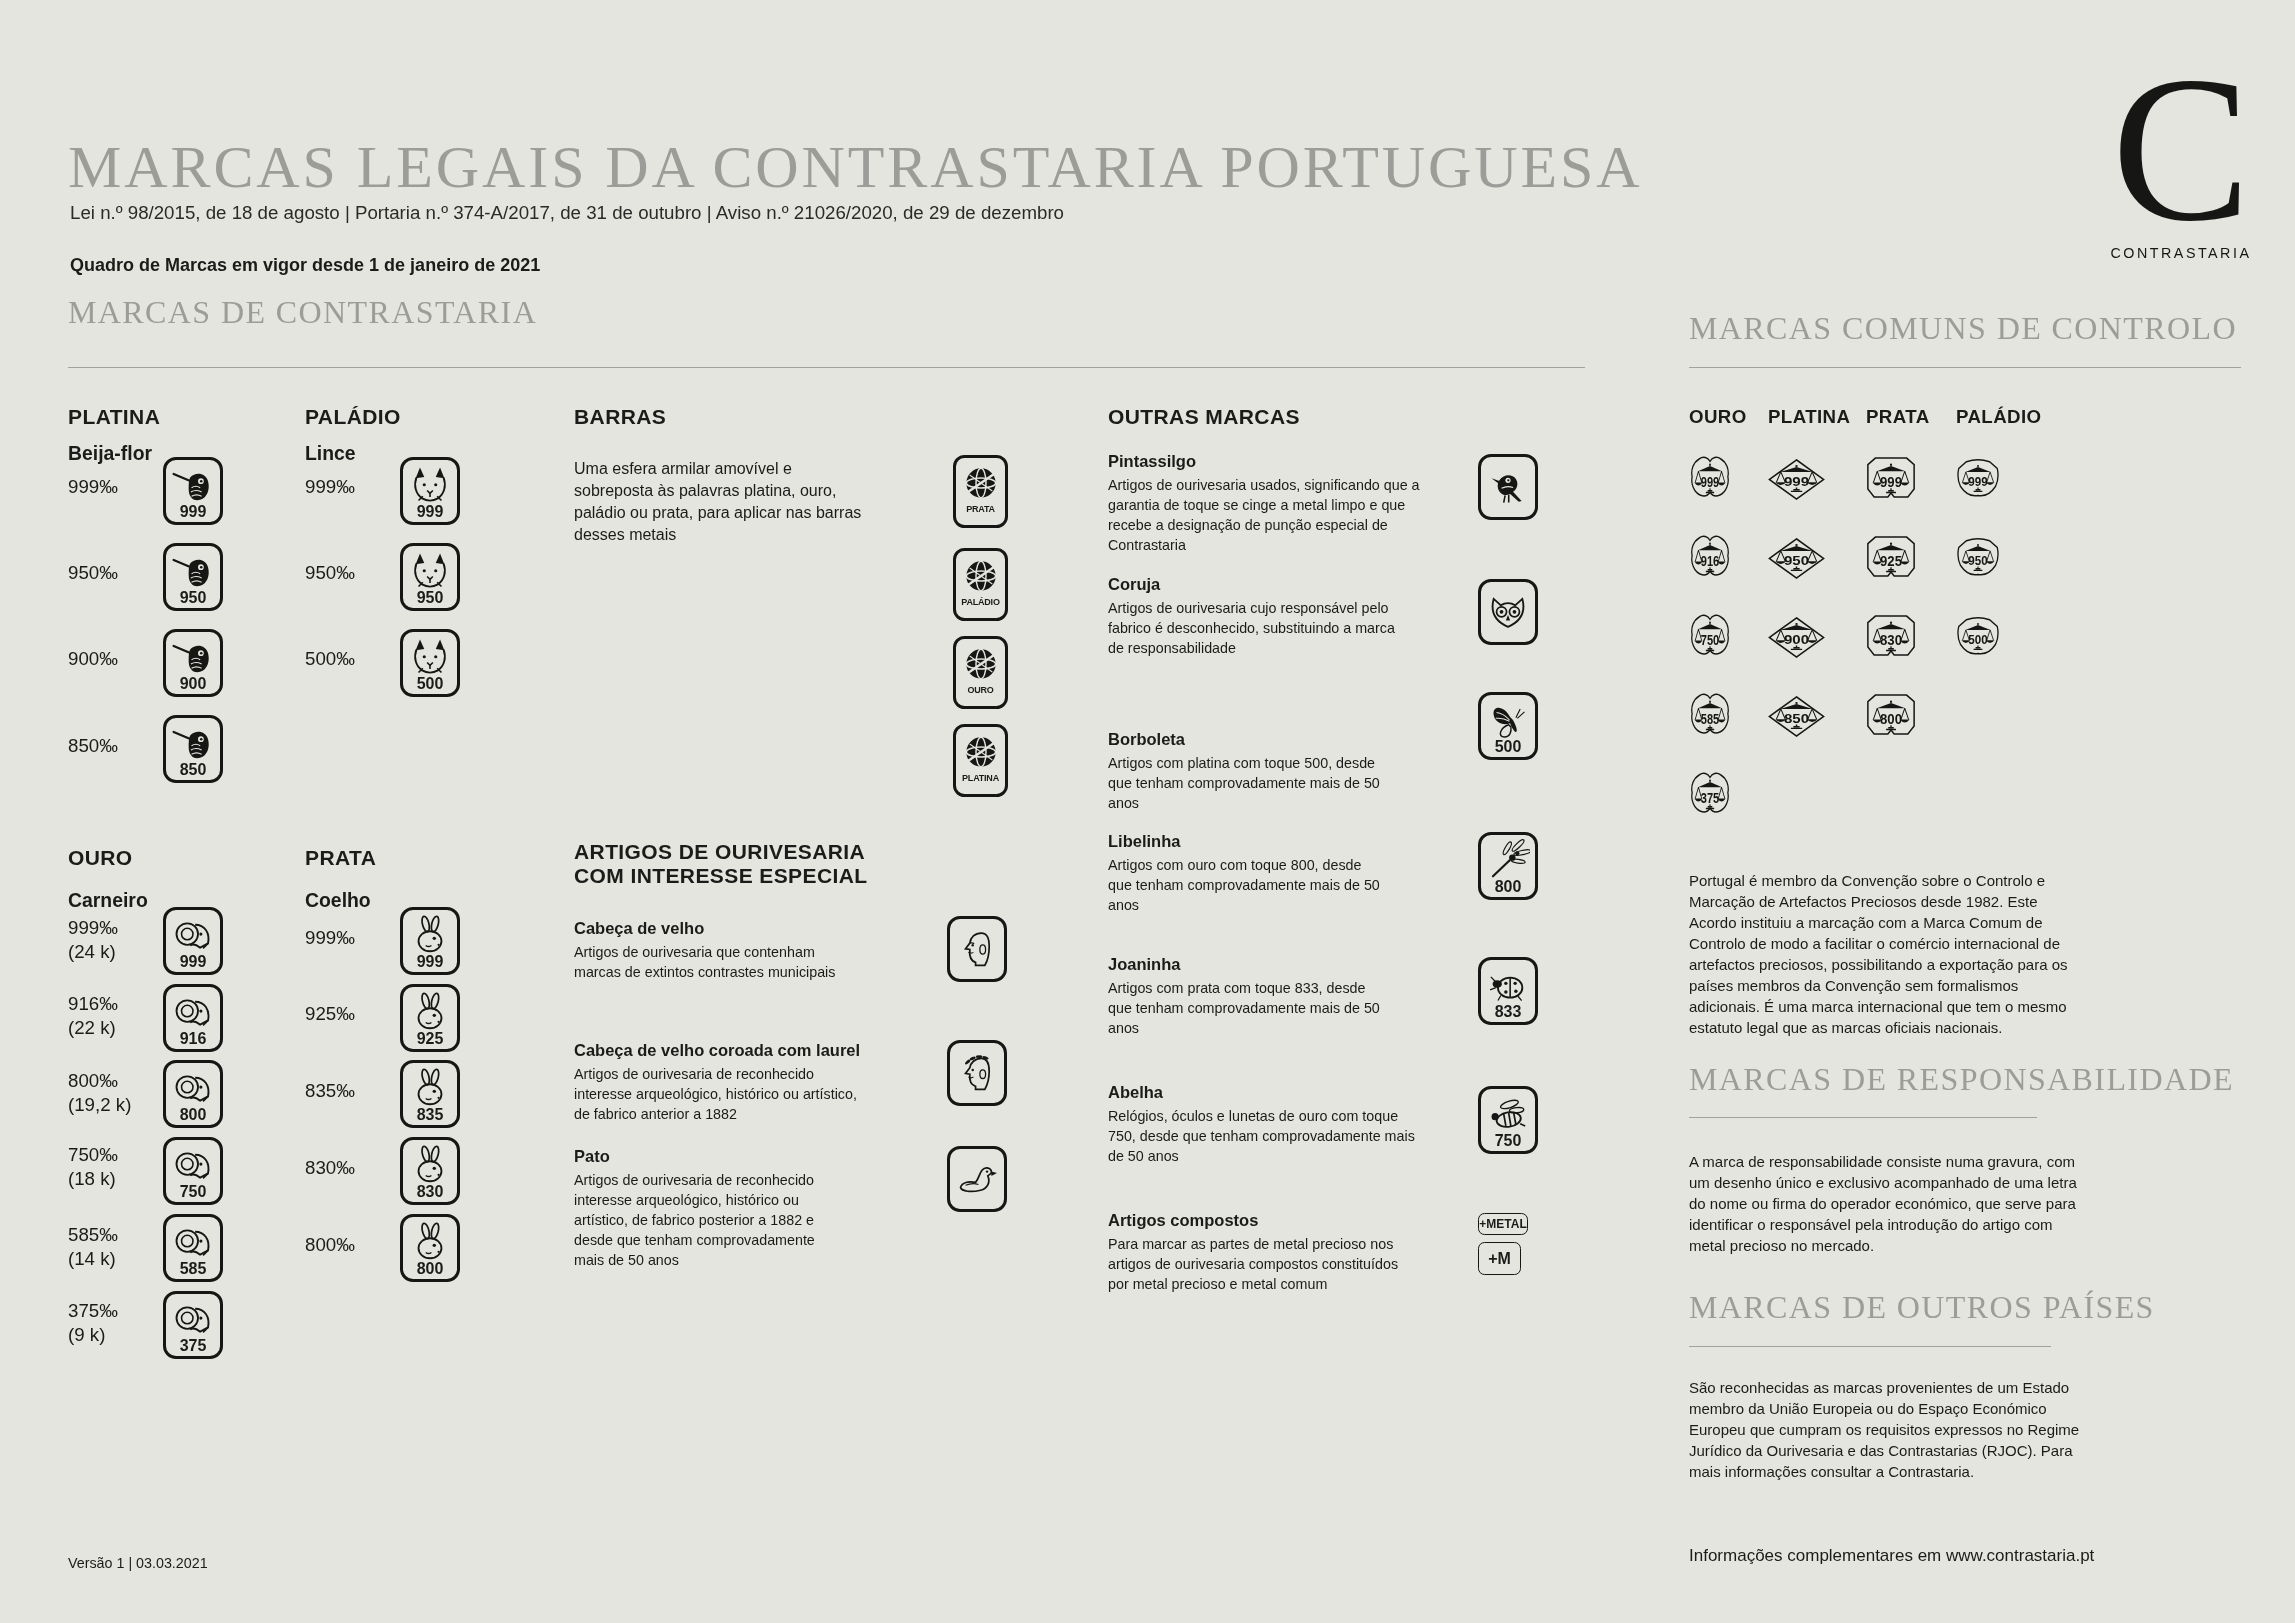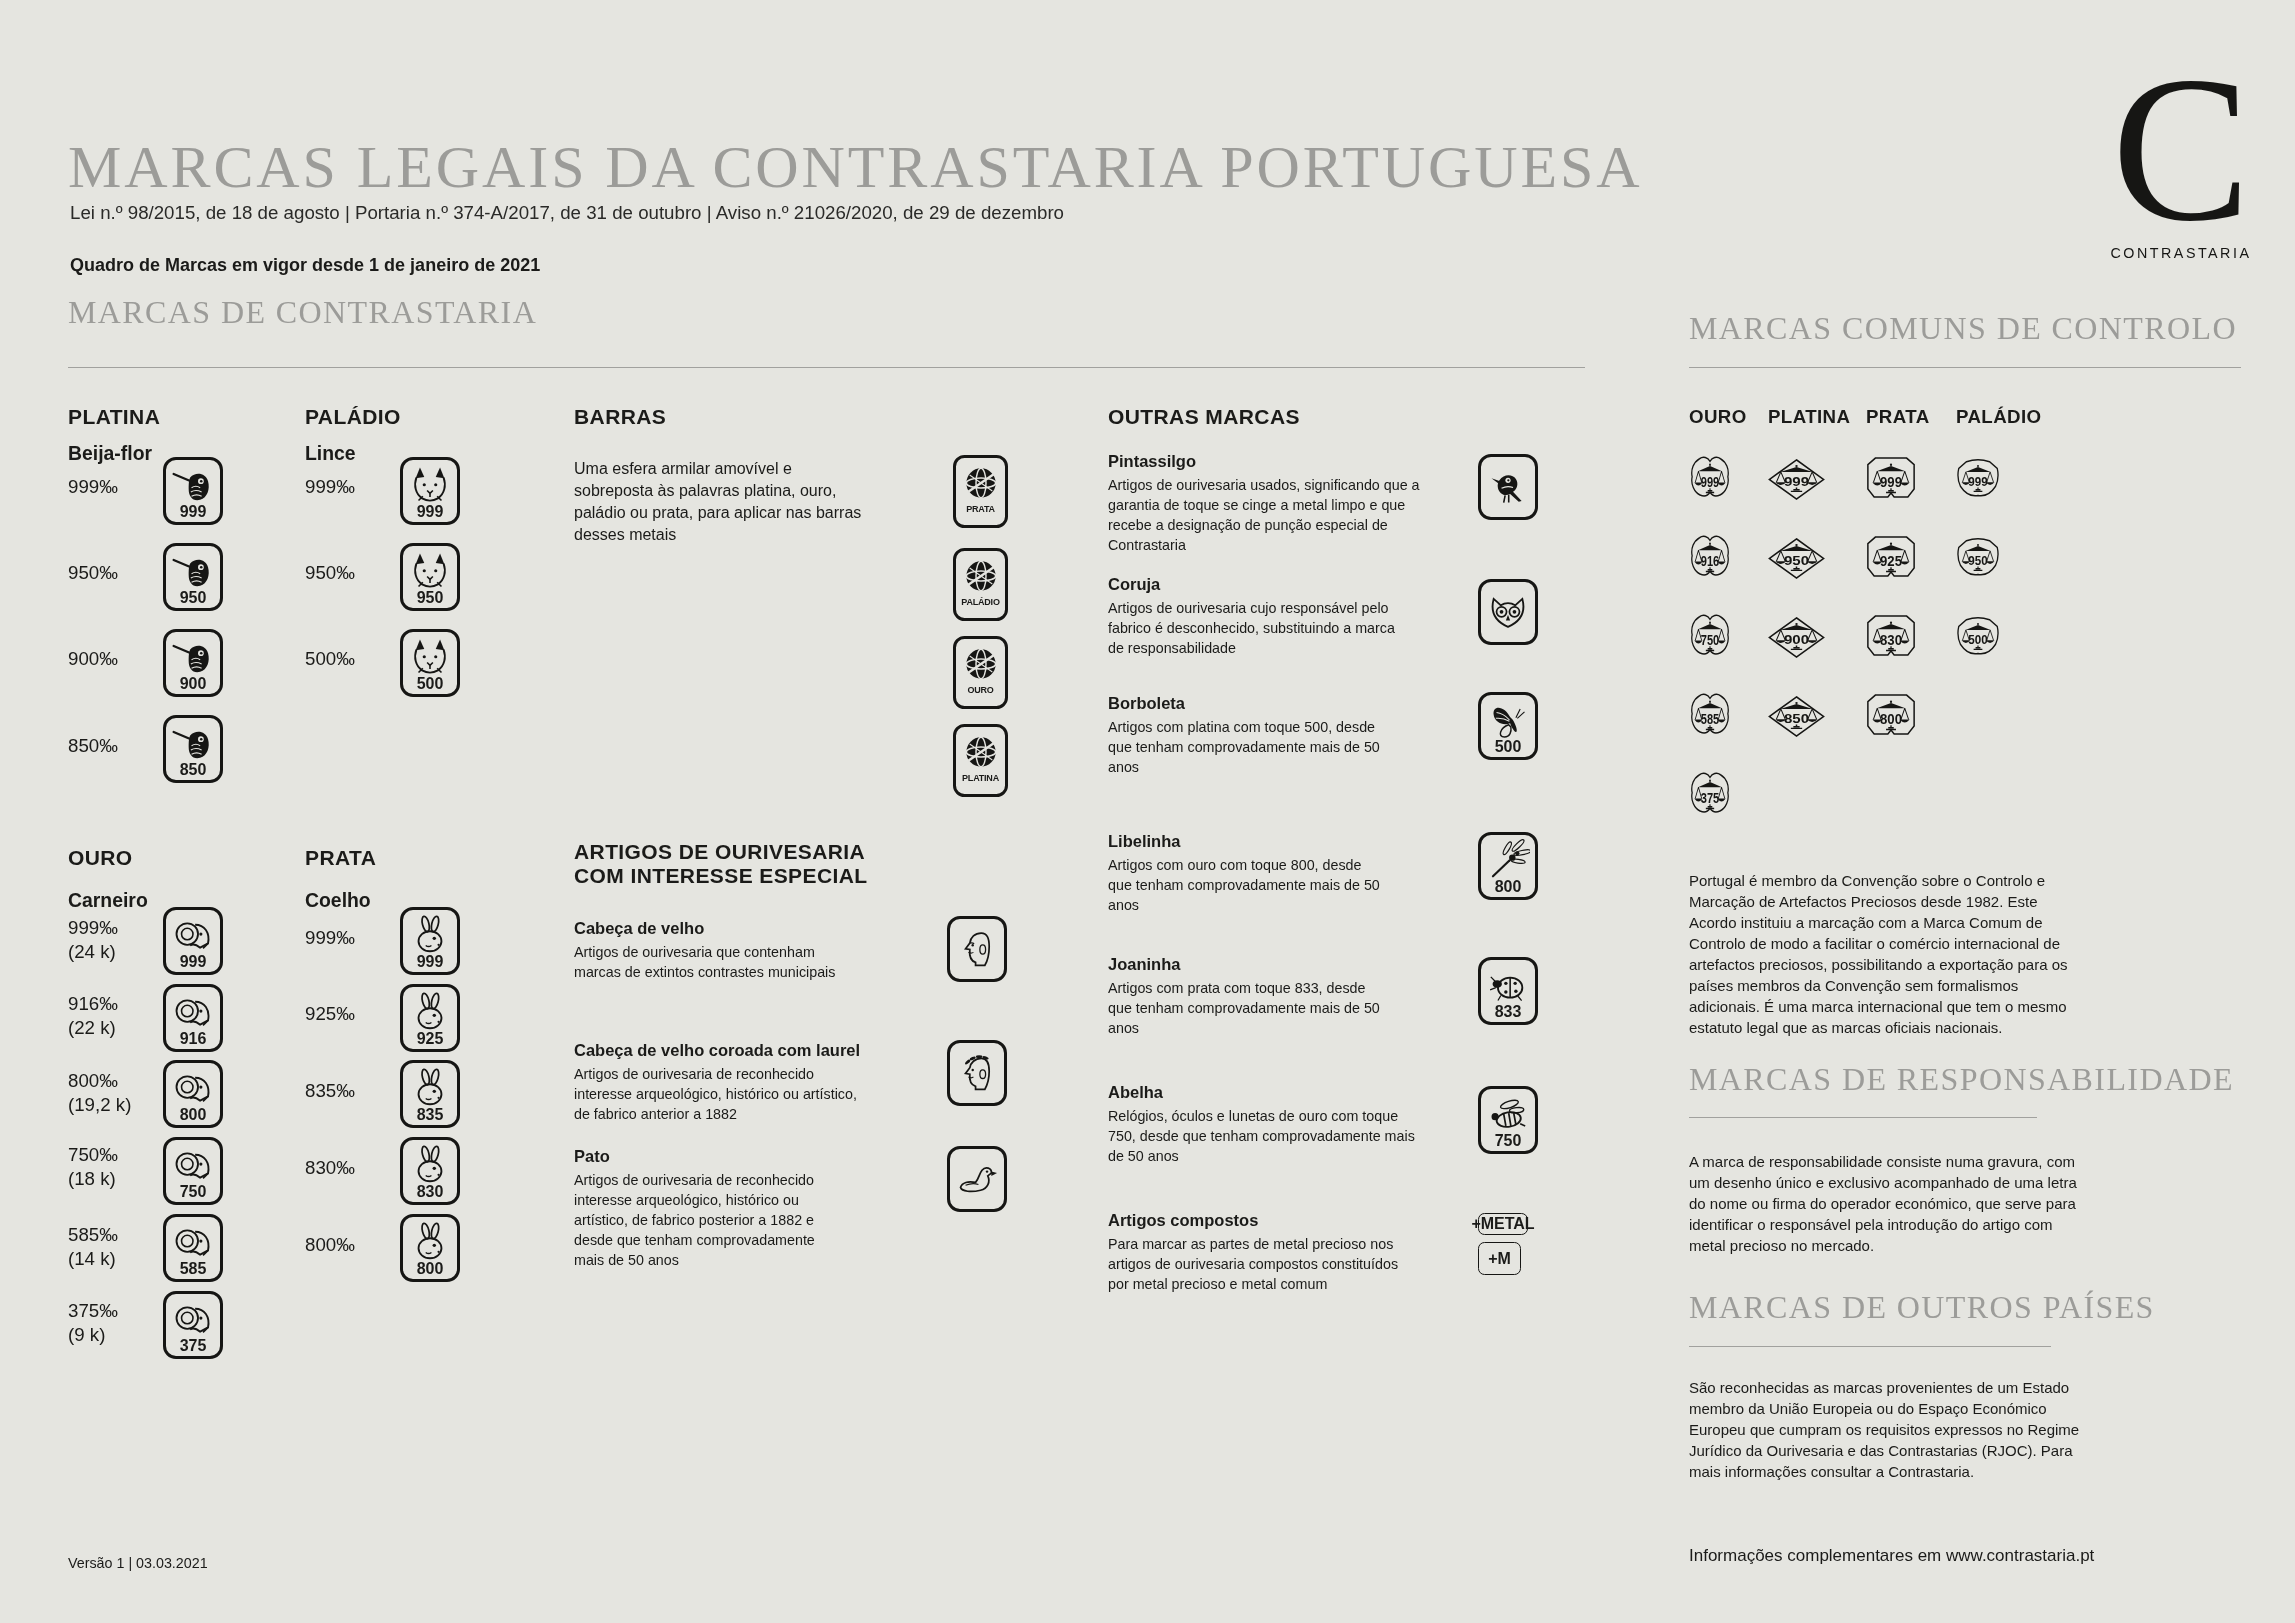--- a/index.html
+++ b/index.html
@@ -446,21 +446,21 @@
     <span class="sicon"><svg viewBox="0 0 60 60">
           <path d="M10 11 C6 26 9 41 30 50 C51 41 54 26 50 11 L40 20 C34 16 26 16 20 20 Z" stroke="#161614" stroke-width="2.6" fill="none"></path>
           <circle cx="21" cy="29" r="7" stroke="#161614" stroke-width="2.4" fill="none"></circle>
           <circle cx="39" cy="29" r="7" stroke="#161614" stroke-width="2.4" fill="none"></circle>
           <circle cx="21" cy="29" r="2.6" fill="#161614"></circle>
           <circle cx="39" cy="29" r="2.6" fill="#161614"></circle>
           <path d="M30 33 L27 41 L33 41 Z" fill="#161614"></path>
         </svg></span>
   </div>
 
-  <div class="abs" style="left:1108px;top:680px;width:337px">
+  <div class="abs" style="left:1108px;top:716px;width:337px">
     <div class="itm-name">Borboleta</div>
     <p class="itm-text" style="width:280px">Artigos com platina com toque 500, desde que tenham comprovadamente mais de 50 anos</p>
   </div>
   <div class="stamp h-num abs" style="left:1478px;top:678px">
     <span class="sicon"><svg viewBox="0 0 60 60">
           <ellipse cx="37" cy="36" rx="3" ry="11" transform="rotate(-24 37 36)" fill="#161614"></ellipse>
           <path d="M41 26 L47 14 M43 27 L53 18" stroke="#161614" stroke-width="1.6" fill="none"></path>
           <path d="M34 27 C25 8 8 8 10 22 C11 32 23 38 33 34 Z" fill="#161614"></path>
           <path d="M31 36 C19 40 15 53 25 53 C33 53 35 45 34 39 Z" stroke="#161614" stroke-width="2" fill="none"></path>
           <path d="M32 29 Q23 20 14 19 M32 31 Q23 26 13 27" stroke="#e5e5e0" stroke-width="1.4" fill="none"></path>
@@ -516,21 +516,21 @@
           <ellipse cx="42" cy="24" rx="10" ry="3.6" transform="rotate(-6 42 24)" stroke="#161614" stroke-width="1.9" fill="none"></ellipse>
           <path d="M47 43 L54 46" stroke="#161614" stroke-width="2.2" fill="none"></path>
         </svg></span>
     <div class="num">750</div>
   </div>
 
   <div class="abs" style="left:1108px;top:1197px;width:337px">
     <div class="itm-name">Artigos compostos</div>
     <p class="itm-text" style="width:301px">Para marcar as partes de metal precioso nos artigos de ourivesaria compostos constituídos por metal precioso e metal comum</p>
   </div>
-  <div class="metal-badge abs" style="left:1478px;top:1199px;width:50px;height:21.5px;font-size:16px;border-width:1.8px">+METAL</div>
+  <div class="metal-badge abs" style="left:1478px;top:1199px;width:50px;height:21.5px;font-size:12px;border-width:1.8px">+METAL</div>
   <div class="metal-badge abs" style="left:1478px;top:1228px;width:43px;height:33px;font-size:16px;border-width:1.8px">+M</div>
 
   <div id="control-grid" class="abs" style="left:1689px;top:392px">
       <div class="abs" style="left:0px;top:0"><span class="col-head">OURO</span></div>
       <div class="cbadge abs" style="left:0px;top:50px"><svg viewBox="0 0 80 70" width="42" height="47" preserveAspectRatio="none">
           <path d="M40 8 C36 2 27 0 20 4 C9 9 3 20 6 31 C3 42 10 54 21 58 C29 61 36 59 40 54 C44 59 51 61 59 58 C70 54 77 42 74 31 C77 20 71 9 60 4 C53 0 44 2 40 8 Z" fill="none" stroke="#161614" stroke-width="2.4"></path>
           <g transform="translate(40,35) scale(0.88) translate(-40,-35)">
             <path d="M14 21 L66 21 L40 12 Z" fill="#161614"></path>
             <circle cx="40" cy="10" r="2" fill="#161614"></circle>
             <path d="M15 21 L8 40 M15 21 L22 40 M65 21 L58 40 M65 21 L72 40" stroke="#161614" stroke-width="1.7" fill="none"></path>

